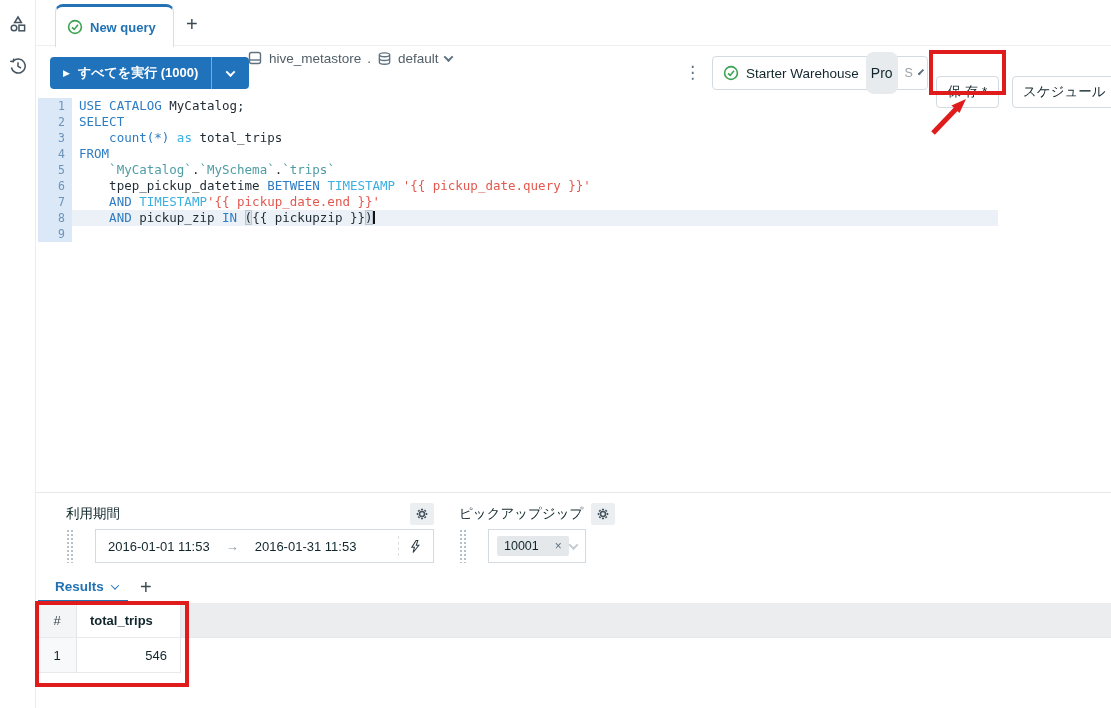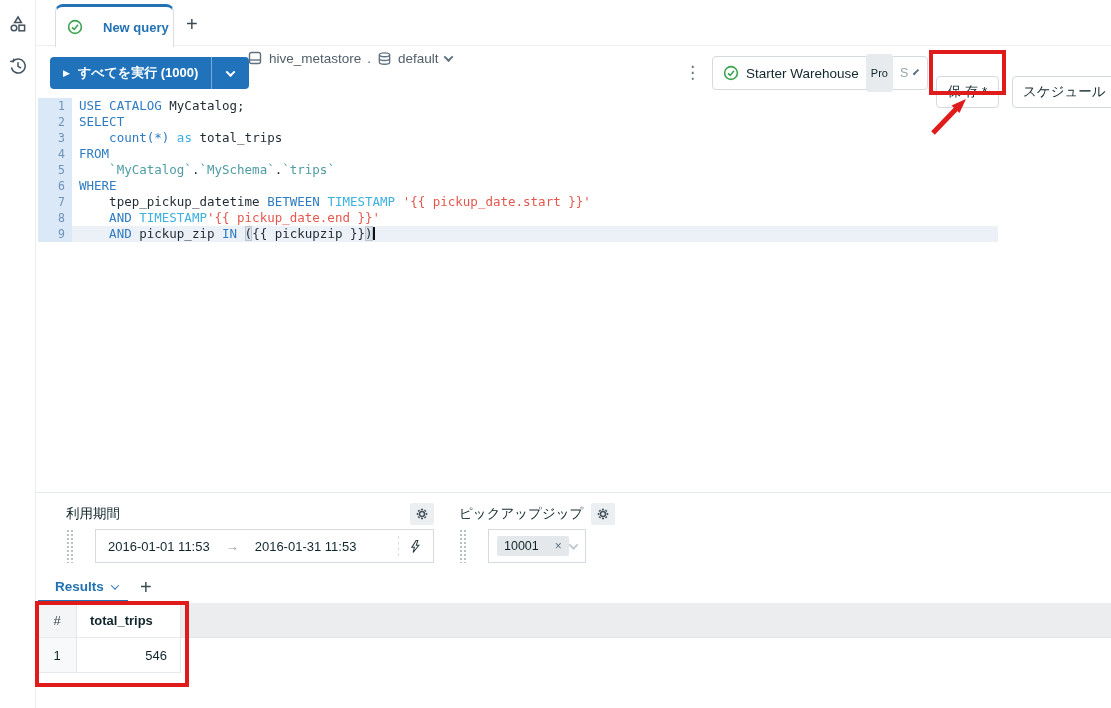--- a/index.html
+++ b/index.html
@@ -9,21 +9,21 @@
 
   
   #sidebar { left:0; top:0; width:36px; height:708px; border-right:1px solid #e9edef; background:#fff; }
   #darkbar { left:0; top:0; width:36px; height:4px; background:#1e3a47; }
   .side-icon { position:absolute; left:8px; width:20px; height:20px; color:#44535f; cursor:pointer; }
 
   
   #tabbar { left:36px; top:4px; width:1075px; height:42px; border-bottom:1px solid #edf0f2; }
   #tab { position:absolute; left:19px; top:0; width:119px; height:43px; background:#fff;
     border:1px solid #d8dee3; border-bottom:none; border-top:3px solid #2272b4;
-    border-radius:8px 8px 0 0; display:flex; align-items:center; gap:20px; padding:0 11px; z-index:2; }
+    border-radius:8px 8px 0 0; display:flex; align-items:center; gap:7px; padding:0 11px; z-index:2; }
   #tab .tab-label { color:#2272b4; font-weight:700; font-size:13px; white-space:nowrap; }
   .dirty-dot { width:8px; height:8px; border-radius:50%; background:#b3bec6; }
   .plus-btn { position:absolute; font-size:20px; color:#3b4a52; cursor:pointer; line-height:1; }
   #newtab-plus { left:150px; top:10px; }
 
   
   #run-btn { left:50px; top:57px; height:32px; display:flex; border-radius:4px; overflow:hidden;
     background:#2073bb; color:#fff; cursor:pointer; }
   .run-main { padding:0 13px; display:flex; align-items:center; gap:8px; font-size:13px; font-weight:700;
     border-right:1px solid rgba(255,255,255,.4); white-space:nowrap; }
@@ -31,21 +31,21 @@
   .run-chev { width:37px; display:flex; align-items:center; justify-content:center; }
   .chev { display:inline-block; width:7px; height:7px; border-right:2px solid currentColor;
     border-bottom:2px solid currentColor; transform:rotate(45deg) translate(-1px,-1px); }
   #context { left:247px; top:42px; height:32px; display:flex; align-items:center; gap:6px;
     color:#515e68; font-size:13.5px; cursor:pointer; }
   #context .sep { color:#515e68; }
   #kebab { left:684px; top:62px; font-size:17px; color:#5f7281; cursor:pointer; letter-spacing:0; }
   #warehouse { left:712px; top:56px; width:216px; height:34px; border:1px solid #d4dbe0; border-radius:4px;
     display:flex; align-items:center; gap:7px; padding:0 10px; cursor:pointer; background:#fff; }
   #warehouse .wh-name { font-size:13.5px; white-space:nowrap; }
-  .pro-badge { background:#e8ebed; border-radius:3px; padding:13px 5px; font-size:11px; }
+  .pro-badge { background:#e8ebed; border-radius:8px; padding:13px 5px; font-size:14px; }
   .wh-size { color:#98a4ad; font-size:12.5px; }
   .gray-chev { color:#5f7281; }
   .tool-btn { top:57px; height:32px; border:1px solid #d4dbe0; border-radius:4px; background:#fff;
     display:flex; align-items:center; justify-content:center; font-size:13.5px; cursor:pointer; white-space:nowrap;margin-top:19px; }
   #save-btn { left:936px; width:63px; }
   #schedule-btn { left:1012px; padding:0 10px; }
 
   
   .red-box { border:4px solid #e01b1b; z-index:6; pointer-events:none; }
   #anno-box-save { left:929px; top:50px; width:77px; height:45px; }
@@ -212,22 +212,21 @@
     <div class="gut-num">7</div>
     <div class="gut-num">8</div>
     <div class="gut-num">9</div>
   </div>
 <div class="abs" id="code">
     <div class="code-line"><span class="tok-k">USE CATALOG</span><span class="tok-p"> MyCatalog;</span></div>
     <div class="code-line"><span class="tok-k">SELECT</span></div>
     <div class="code-line"><span class="tok-p">    </span><span class="tok-k">count(*)</span><span class="tok-p"> </span><span class="tok-t">as</span><span class="tok-p"> </span><span class="tok-i">total_trips</span></div>
     <div class="code-line"><span class="tok-k">FROM</span></div>
     <div class="code-line"><span class="tok-p">    </span><span class="tok-b">`MyCatalog`</span><span class="tok-p">.</span><span class="tok-b">`MySchema`</span><span class="tok-p">.</span><span class="tok-b">`trips`</span></div>
-    <div class="code-line"><span class="tok-k">WHERE</span></div>
-    <div class="code-line"><span class="tok-p">    </span><span class="tok-i">tpep_pickup_datetime</span><span class="tok-p"> </span><span class="tok-k">BETWEEN</span><span class="tok-p"> </span><span class="tok-t">TIMESTAMP</span><span class="tok-p"> </span><span class="tok-s">'{{ pickup_date.start }}'</span></div>
+    <div class="code-line"><span class="tok-p">    </span><span class="tok-i">tpep_pickup_datetime</span><span class="tok-p"> </span><span class="tok-k">BETWEEN</span><span class="tok-p"> </span><span class="tok-t">TIMESTAMP</span><span class="tok-p"> </span><span class="tok-s">'{{ pickup_date.query }}'</span></div>
     <div class="code-line"><span class="tok-p">    </span><span class="tok-k">AND</span><span class="tok-p"> </span><span class="tok-t">TIMESTAMP</span><span class="tok-s">'{{ pickup_date.end }}'</span></div>
     <div class="code-line active"><span class="tok-p">    </span><span class="tok-k">AND</span><span class="tok-p"> </span><span class="tok-i">pickup_zip</span><span class="tok-p"> </span><span class="tok-k">IN</span><span class="tok-p"> </span><span class="tok-br">(</span><span class="tok-p">{{ pickupzip }}</span><span class="tok-br">)</span><span class="cursor"></span></div>
   </div>
 
 <div class="abs" id="params-divider"></div>
 
 <div class="abs" id="widget-date">
   <div class="w-label-row">
     <span class="widget-label">利用期間</span>
     <span class="gear-btn">

